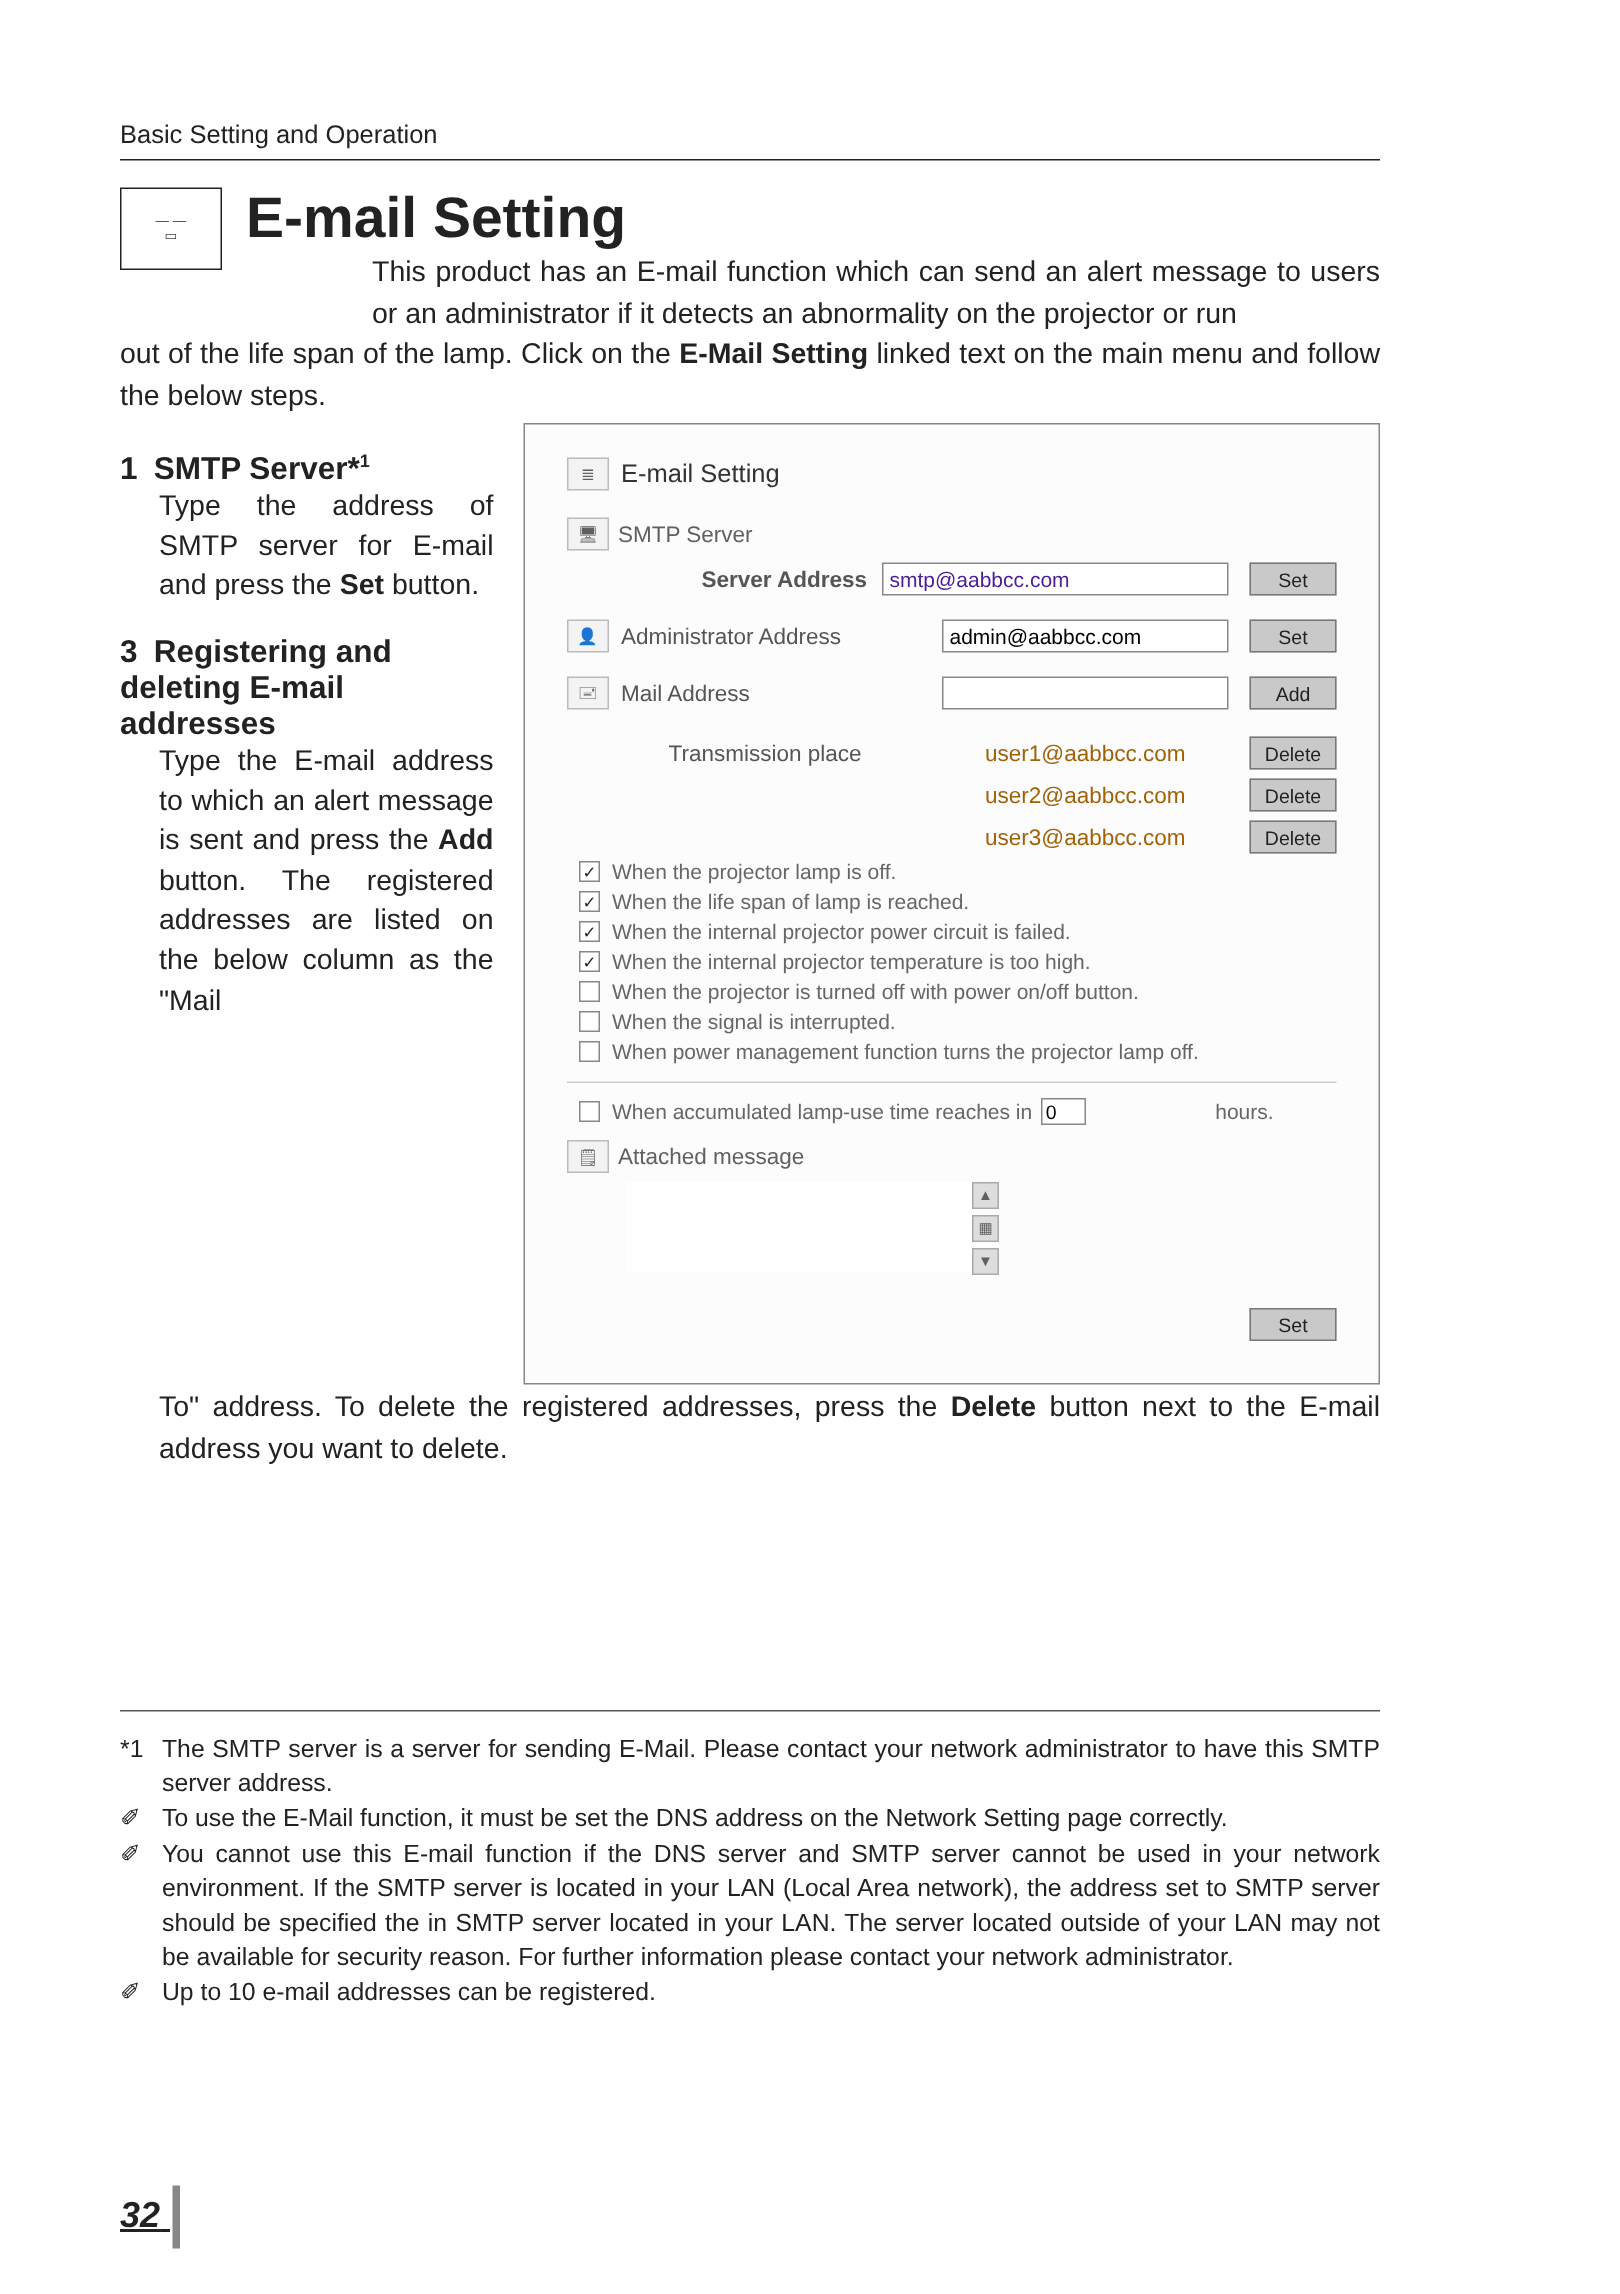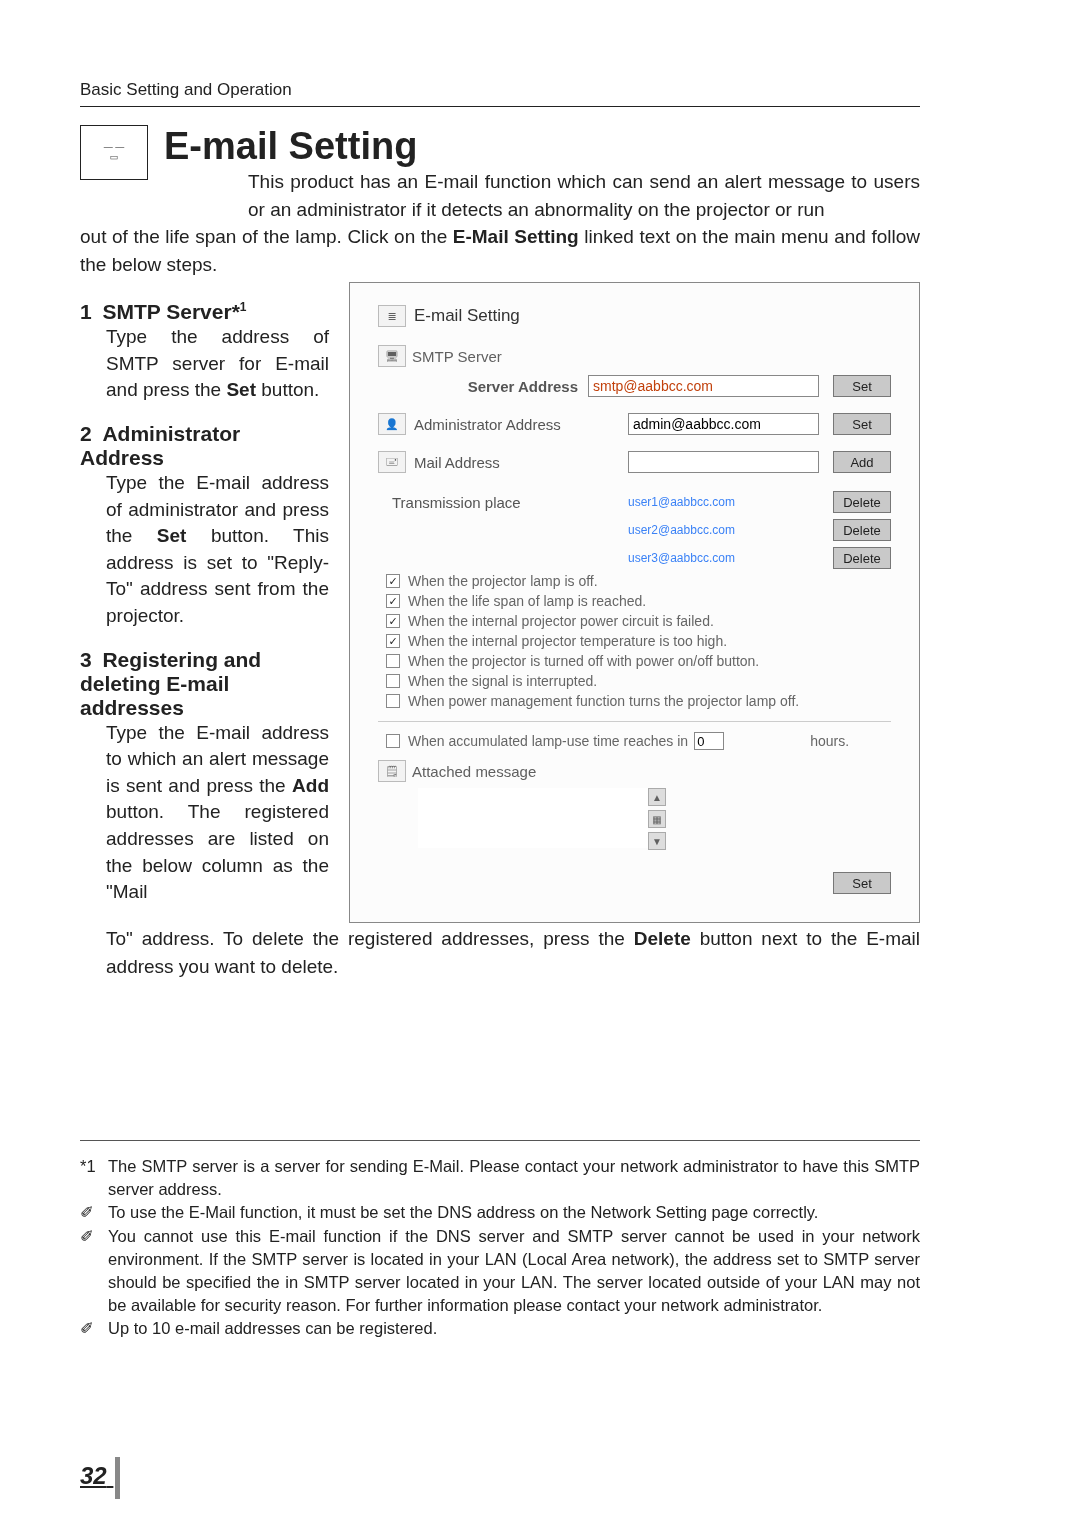--- a/index.html
+++ b/index.html
@@ -16,21 +16,21 @@
   .left-col { width: 310px; padding-right: 20px; }
   .right-col { flex: 1; }
   .panel { border: 1px solid #888; padding: 22px 28px 28px 28px; font-size: 15px; color: #606060; background: #fcfcfc; }
   .panel .panel-title-row { display: flex; align-items: center; margin-bottom: 18px; }
   .mini-icon { width: 28px; height: 22px; border: 1px solid #bbb; margin-right: 8px; display: inline-flex; align-items: center; justify-content: center; font-size: 11px; background: #f3f3f3; }
   .panel-title { font-size: 17px; color: #333; }
   .section-icon-label { display: flex; align-items: center; margin-top: 14px; }
   .section-icon-label .mini-icon { margin-right: 6px; }
   .row-line { display: flex; align-items: center; margin-top: 8px; }
   .row-line .label { width: 210px; text-align: right; padding-right: 10px; font-size: 15px; color: #555; font-weight: bold; }
-  .row-line input[type="text"] { flex: 1; height: 22px; border: 1px solid #888; padding: 0 4px; font-size: 14px; color: #c2410c; background: #fff; }
+  .row-line input[type="text"] { flex: 1; height: 22px; border: 1px solid #888; padding: 0 4px; font-size: 14px; color: #4c1d95; background: #fff; }
   .btn { width: 58px; height: 22px; margin-left: 14px; background: #c9c9c9; border: 1px solid #777; font-size: 13px; color: #222; display: inline-flex; align-items: center; justify-content: center; }
   .bold-sub { font-size: 14px; font-weight: 700; color: #222; margin-top: 26px; margin-bottom: 10px; }
   .check-list { padding-left: 8px; }
   .check-item { display: flex; align-items: center; font-size: 14px; color: #666; margin-top: 4px; }
   .cb { width: 14px; height: 14px; border: 1px solid #888; margin-right: 8px; display: inline-flex; align-items: center; justify-content: center; font-size: 11px; color: #222; background: #fff; }
   .inline-input-line { display: flex; align-items: center; font-size: 14px; color: #666; margin-top: 10px; padding-left: 8px; }
   .inline-input-line input { width: 30px; height: 18px; border: 1px solid #888; margin: 0 6px; font-size: 13px; text-align: left; padding-left: 2px; }
   .attached-row { display: flex; align-items: center; margin-top: 10px; padding-left: 0; }
   .attached-row .mini-icon { margin-right: 6px; }
   .textarea-stack { display: flex; margin-left: 40px; margin-top: 6px; }
@@ -50,24 +50,24 @@
   .fn-mark { width: 28px; flex-shrink: 0; }
   .fn-text { flex: 1; text-align: justify; }
   .page-num { position: absolute; left: 80px; bottom: 30px; font-size: 24px; font-weight: 700; font-style: italic; text-decoration: underline; }
   .page-num-bar { display: inline-block; width: 5px; height: 42px; background: #888; vertical-align: middle; margin-left: 2px; }
   .page-wrapper { position: relative; width: 1000px; height: 1529px; }
   .hand { font-family: "Segoe UI Symbol", sans-serif; }
   .admin-row { display: flex; align-items: center; margin-top: 16px; }
   .admin-row .label-with-icon { display: flex; align-items: center; width: 250px; }
   .admin-row .label-with-icon span.lt { font-size: 15px; color: #555; }
   .admin-row input { flex: 1; height: 22px; border: 1px solid #888; font-size: 14px; padding: 0 4px; }
-  .trans-block { margin-top: 18px; }
+  .trans-block { margin-top: 18px; text-align: center; }
   .trans-block .trow { display: flex; align-items: center; margin-top: 6px; }
   .trans-block .trow .tl { width: 250px; font-size: 15px; color: #555; padding-left: 14px; }
-  .trans-block .trow .te { flex: 1; font-size: 12px; color: #3b82f6; }
+  .trans-block .trow .te { flex: 1; font-size: 15px; color: #a16207; }
   .rule-thin { border-top: 1px solid #ccc; margin-top: 12px; }
 </style>
 </head>
 <body>
 <div class="page-wrapper">
 <div class="page">
 
 <div class="top-header">Basic Setting and Operation</div>
 
 <div class="title-row">
@@ -86,26 +86,20 @@
 <div class="two-col" style="margin-top:4px;">
   <div class="left-col">
 
     <div class="step-block">
       <div><span class="step-num">1</span> <span class="step-title"><span>SMTP Server*</span><span class="sup">1</span></span></div>
       <div class="step-body">
         <span>Type the address of SMTP server for E-mail and press the </span><span style="font-weight:600">Set</span><span> button.</span>
       </div>
     </div>
 
-    <div class="step-block">
-      <div><span class="step-num">2</span> <span class="step-title">Administrator Address</span></div>
-      <div class="step-body">
-        <span>Type the E-mail address of administrator and press the </span><span style="font-weight:600">Set</span><span> button. This address is set to "Reply-To" address sent from the projector.</span>
-      </div>
-    </div>
 
     <div class="step-block">
       <div><span class="step-num">3</span> <span class="step-title">Registering and deleting E-mail addresses</span></div>
       <div class="step-body">
         <span>Type the E-mail address to which an alert message is sent and press the </span><span style="font-weight:600">Add</span><span> button. The registered addresses are listed on the below column as the "Mail</span>
       </div>
     </div>
 
   </div>
 

